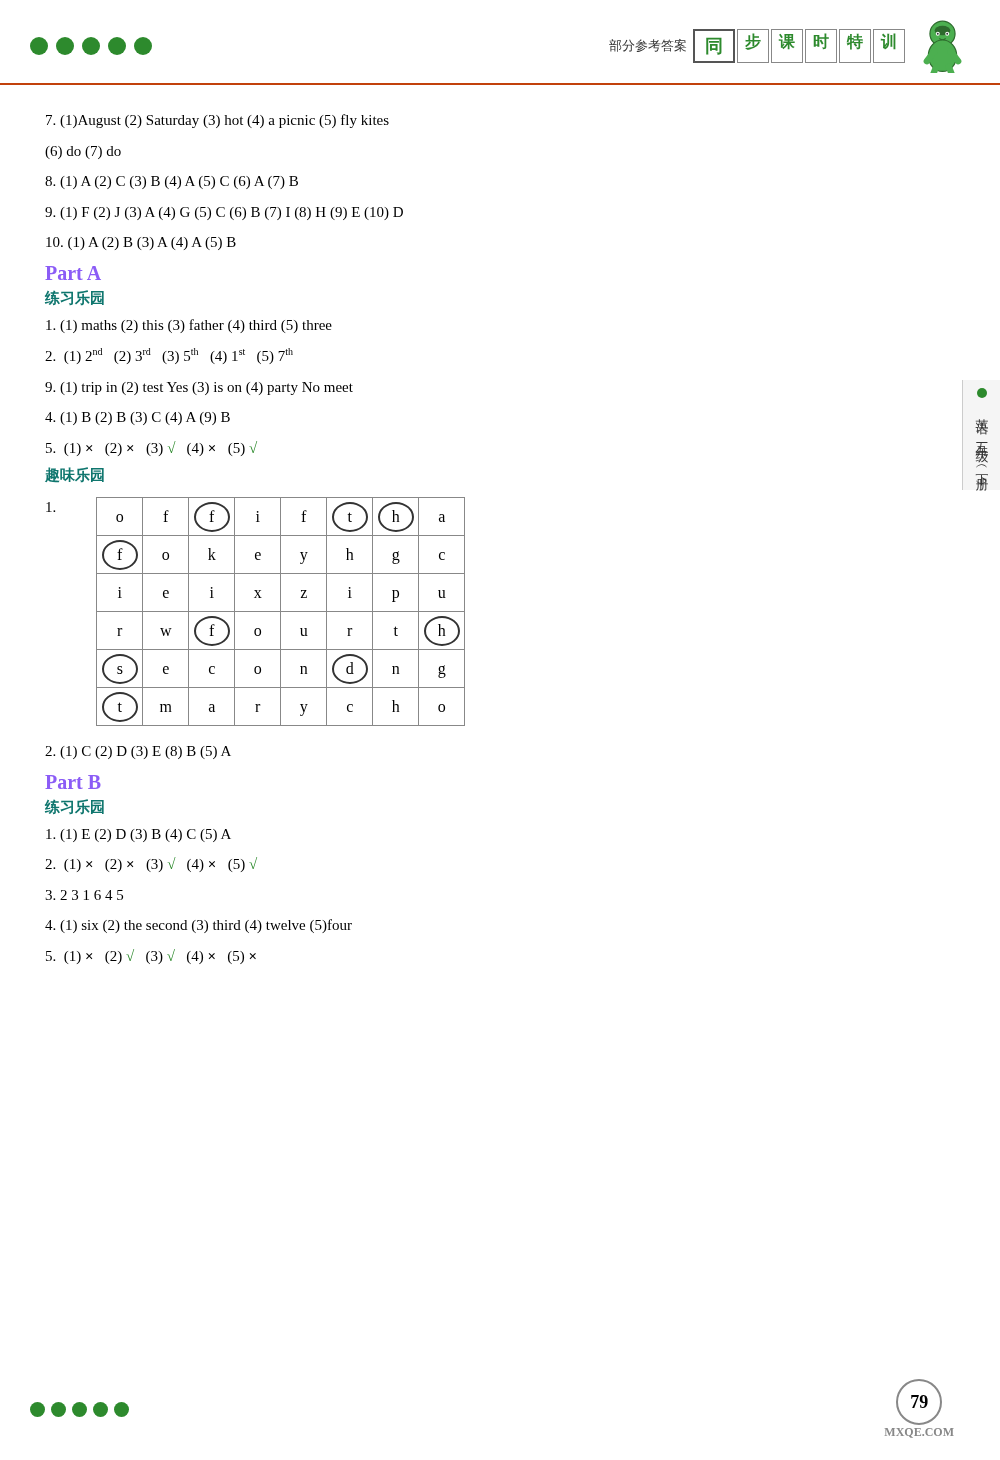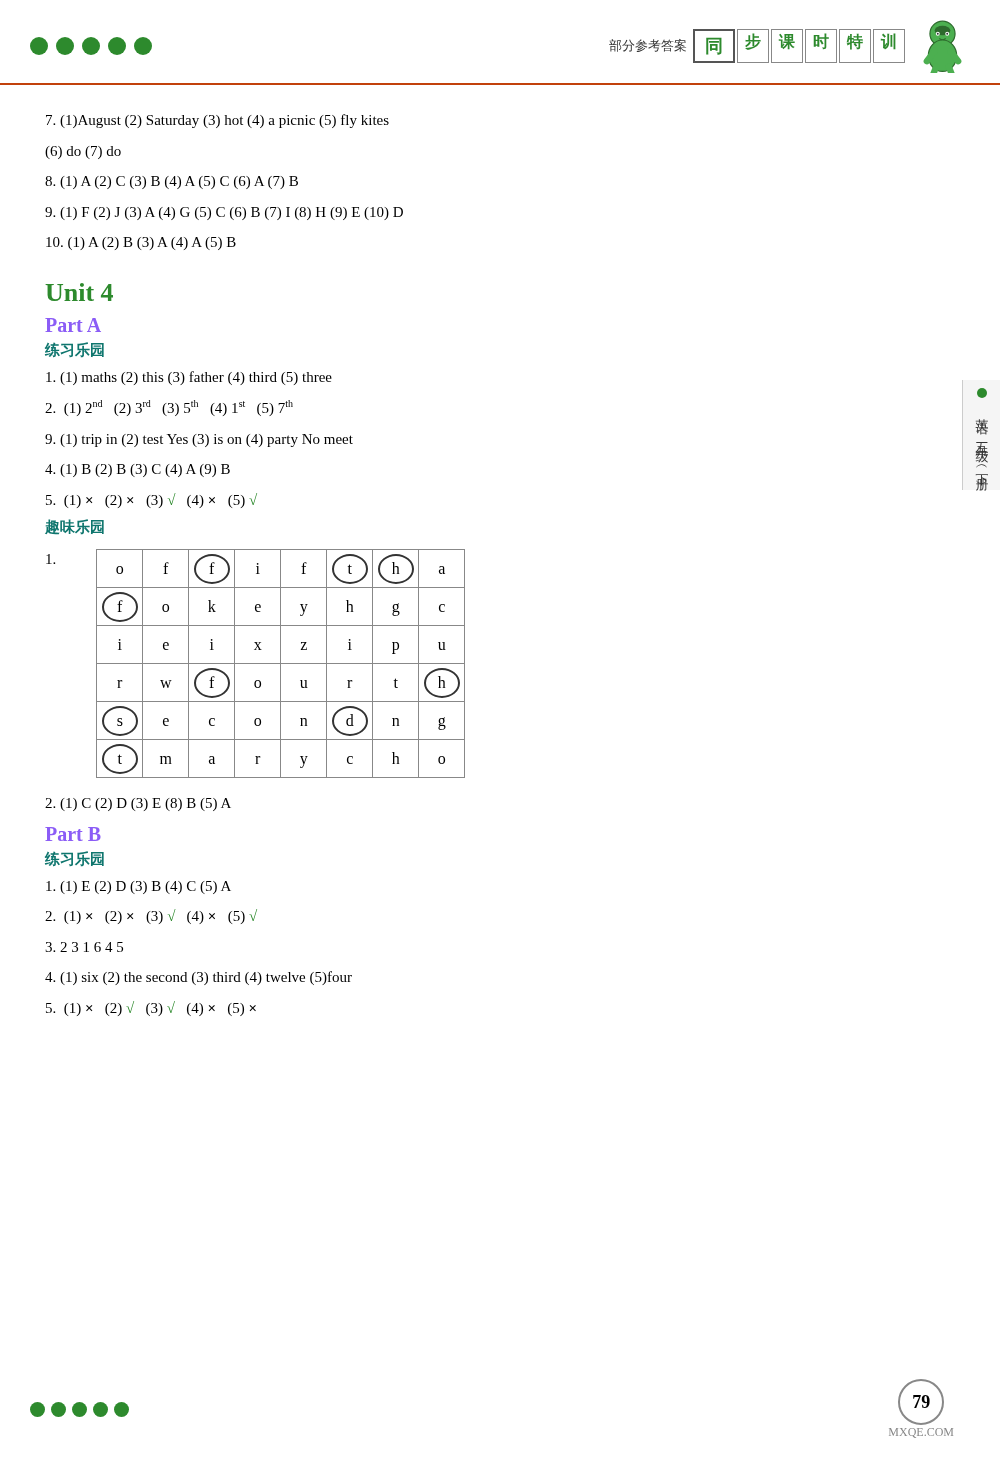--- a/index.html
+++ b/index.html
@@ -193,20 +193,21 @@
       display: flex;
       align-items: center;
       justify-content: center;
       font-size: 18px;
       font-weight: bold;
     }
     .footer-brand {
       font-size: 12px;
       color: #888;
       text-align: right;
+      font-weight: bold;
     }
     .footer-right {
       display: flex;
       flex-direction: column;
       align-items: center;
     }
     .check-mark {
       color: #2d8a2d;
       font-weight: bold;
     }
@@ -265,21 +266,20 @@
   <div class="answer-line">
     <span>8.  (1) A   (2) C   (3) B   (4) A   (5) C   (6) A   (7) B</span>
   </div>
   <div class="answer-line">
     <span>9.  (1) F   (2) J   (3) A   (4) G   (5) C   (6) B   (7) I   (8) H   (9) E   (10) D</span>
   </div>
   <div class="answer-line">
     <span>10.  (1) A   (2) B   (3) A   (4) A   (5) B</span>
   </div>
 
-  <div class="unit-heading">Unit  4</div>
 
   <div class="part-heading">Part A</div>
   <div class="section-heading">练习乐园</div>
 
   <div class="answer-line">
     <span>1.  (1) maths   (2) this   (3) father   (4) third   (5) three</span>
   </div>
   <div class="answer-line">
     2.&nbsp;&nbsp;(1) 2<sup>nd</sup>&nbsp;&nbsp;
     (2) 3<sup>rd</sup>&nbsp;&nbsp;

